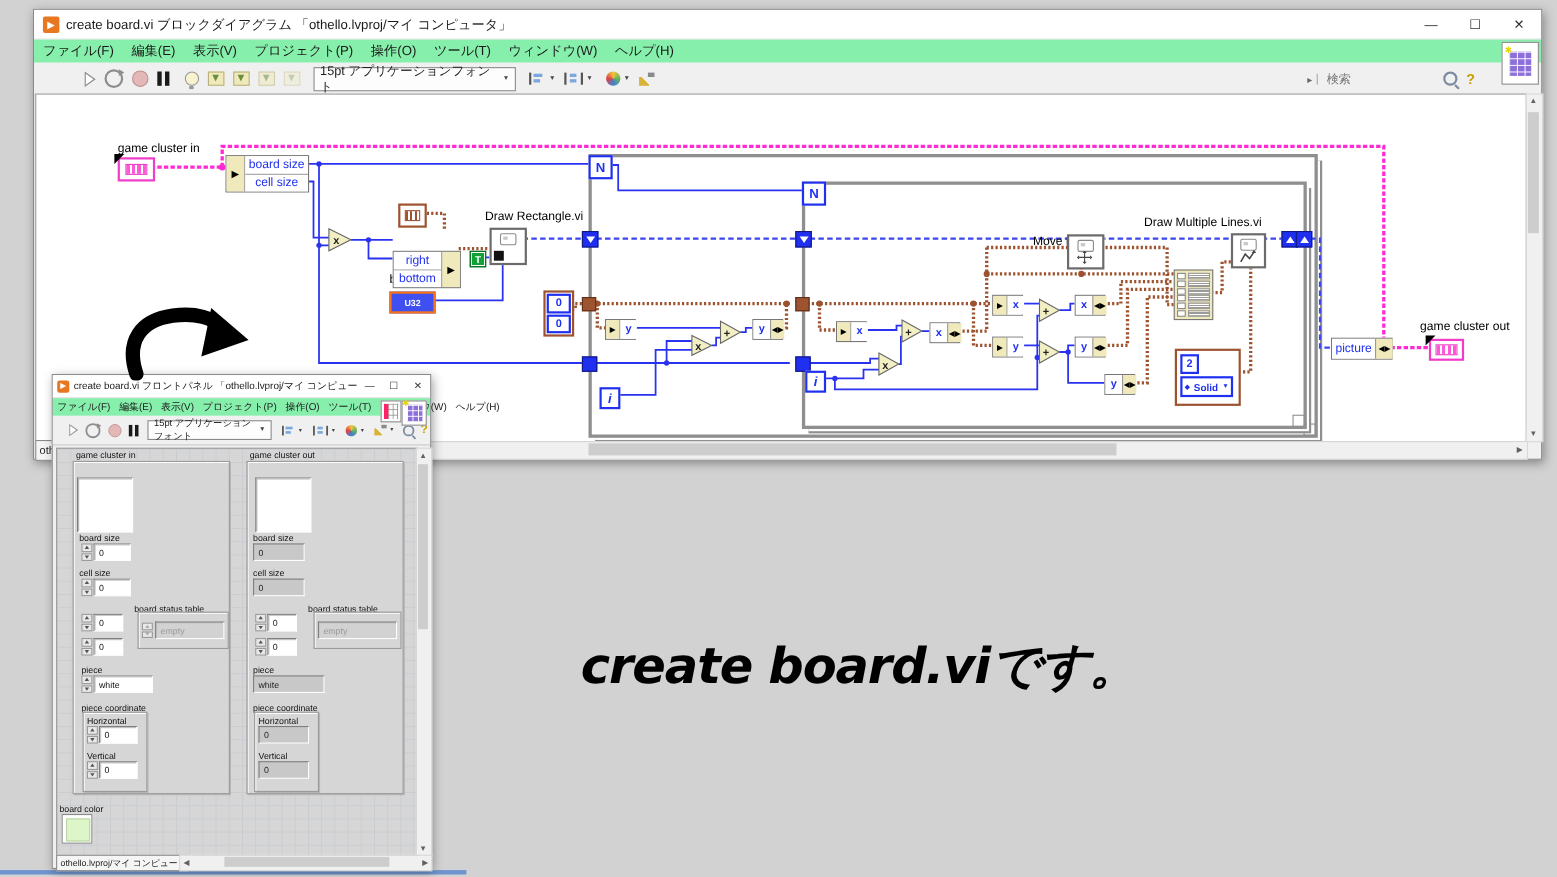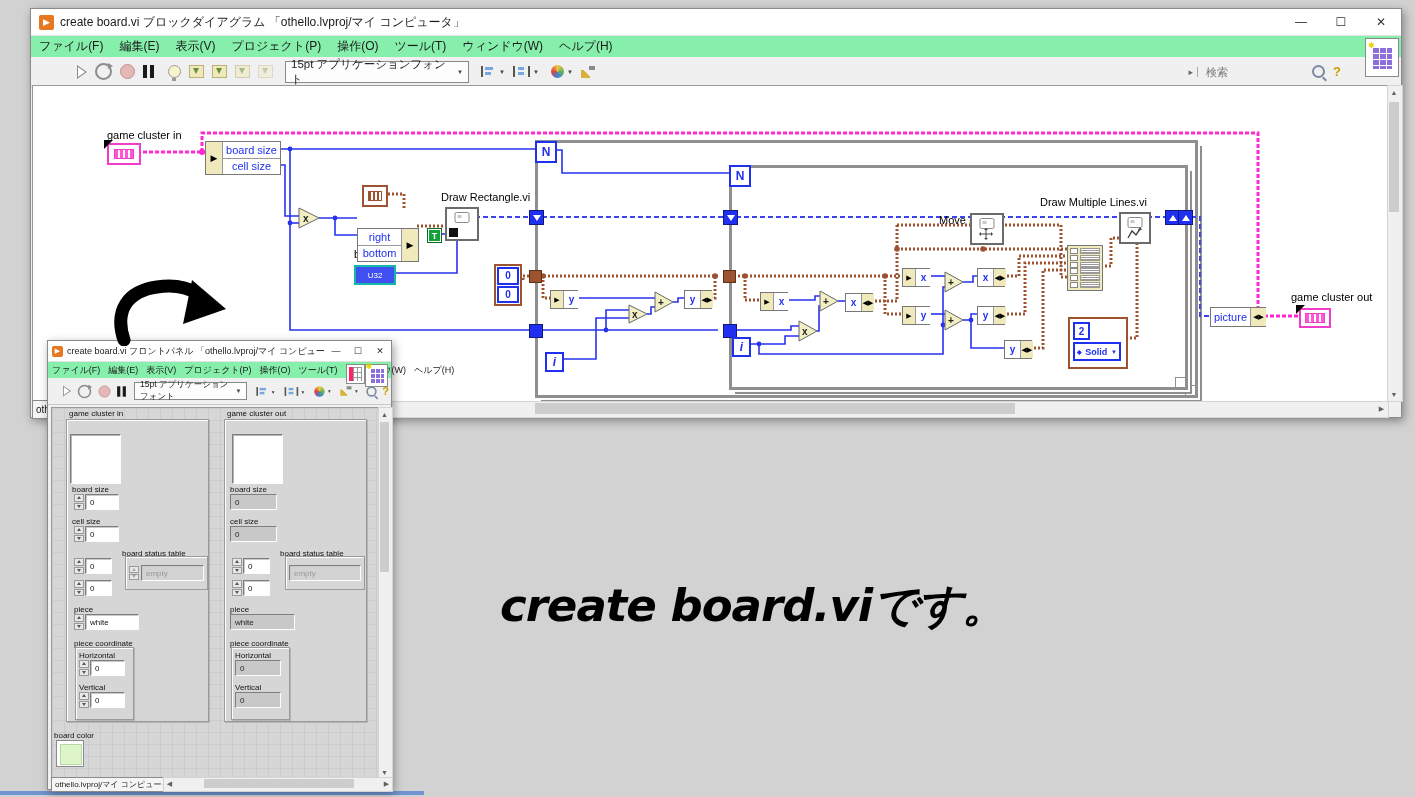--- a/index.html
+++ b/index.html
@@ -70,21 +70,21 @@
   .big-row:last-child{border-bottom:none;}
   .vi-node{position:absolute;background:#fff;border:2px solid #6b6b6b;}
   .vi-node .pic-glyph{position:absolute;left:50%;top:3px;transform:translateX(-50%);width:13px;height:9px;border:1px solid #8a8a8a;border-radius:2px;background:linear-gradient(#c9c9c9 0 0) 2px 2px/4px 3px no-repeat;}
   .tri-txt{font:bold 10px "Liberation Sans",sans-serif;fill:#222;}
   .tri-poly{fill:#f3efc4;stroke:#666;stroke-width:1;}
   .const-brown{position:absolute;border:2px solid #9e5330;background:#fff;}
   .const-cell{border:2px solid #2030f0;background:#fff;color:#2030f0;font-weight:bold;font-size:10px;display:flex;align-items:center;justify-content:center;}
   .cluster-term{position:absolute;border:2px solid #f03cc8;background:#fff;display:flex;align-items:center;justify-content:center;}
   .cluster-term:before{content:"";position:absolute;left:-5px;top:-5px;border-top:9px solid #000;border-right:9px solid transparent;}
   .cluster-pat{width:18px;height:8px;background:repeating-linear-gradient(90deg,#ff57d8 0 3px,#fff 3px 5px);border:1px solid #f03cc8;}
-  .u32{background:#4050f0;border:2px solid #14b8a6;color:#fff;font-weight:normal;font-size:8px;display:flex;align-items:center;justify-content:center;position:absolute;}
+  .u32{background:#4050f0;border:2px solid #f97316;color:#fff;font-weight:bold;font-size:8px;display:flex;align-items:center;justify-content:center;position:absolute;}
   .tconst{position:absolute;background:#12a038;border:1px solid #0b6b22;box-shadow:inset 0 0 0 1px #fff;color:#fff;font-weight:bold;font-size:9px;display:flex;align-items:center;justify-content:center;}
   .barray{position:absolute;background:#efe9bc;border:1px solid #777;display:flex;flex-direction:column;justify-content:space-evenly;padding:1px 2px;}
   .barray .bar-row{display:flex;align-items:center;gap:2px;height:5px;}
   .barray .bar-row i{display:block;width:6px;height:4px;border:1px solid #888;background:#fff;}
   .barray .bar-row b{display:block;flex:1;height:4px;background:repeating-linear-gradient(0deg,#9a9a9a 0 1px,#fff 1px 2px);border:1px solid #999;}
   
   .fp-panel{position:absolute;background:#d6d6d6;background-image:linear-gradient(#c9cdd2 1px,transparent 1px),linear-gradient(90deg,#c9cdd2 1px,transparent 1px);background-size:12px 12px;border:1px solid #9a9a9a;overflow:hidden;}
   .fp-label{position:absolute;font-size:8px;color:#111;white-space:nowrap;}
   .fp-frame{position:absolute;border:1px solid #9a9a9a;box-shadow:inset 1px 1px 0 #fdfdfd,1px 1px 0 #b5b5b5;background:#d6d6d6;}
   .picbox{position:absolute;background:#fff;border:1px solid;border-color:#7e7e7e #fdfdfd #fdfdfd #7e7e7e;box-shadow:inset 1px 1px 0 #b5b5b5;}
@@ -469,21 +469,21 @@
       <span class="sb-btn" style="right:0;top:0;width:13px;height:13px;">▶</span>
     </div>
     <div class="ctx-label" style="left:1px;top:391px;width:171px;height:17px;font-size:10px;">othello.lvproj/マイ コンピュータ</div>
   </div>
 
   <svg class="abs" style="left:112px;top:278px;z-index:30;" width="120" height="68" viewBox="0 0 120 68">
     <path d="M12,62 C2,32 16,13 45,9 C66,6 82,11 90,20" stroke="#000" stroke-width="13" fill="none" stroke-linecap="round"></path>
     <polygon points="80,2 114,31 71,46" fill="#000"></polygon>
   </svg>
 
-  <div class="caption" style="left:500px;top:576px;font-size:45px;z-index:5;">create board.viです。</div>
+  <div class="caption" style="left:528px;top:576px;font-size:45px;z-index:5;">create board.viです。</div>
 
   <div class="abs" style="left:0;top:791px;width:424px;height:4px;background:#6f94cf;z-index:2;"></div>
 
   <div class="window" style="left:47px;top:340px;width:345px;height:450px;z-index:20;">
     <div class="titlebar" style="height:20px;font-size:9px;">
       <span class="app-icon" style="width:11px;height:11px;font-size:7px;margin:0 4px;">▶</span>
       <span class="title-text">create board.vi フロントパネル 「othello.lvproj/マイ コンピュータ」</span>
       <span class="win-btns">
         <span class="win-btn" style="width:22px;font-size:9px;">—</span>
         <span class="win-btn" style="width:22px;font-size:9px;">☐</span>

